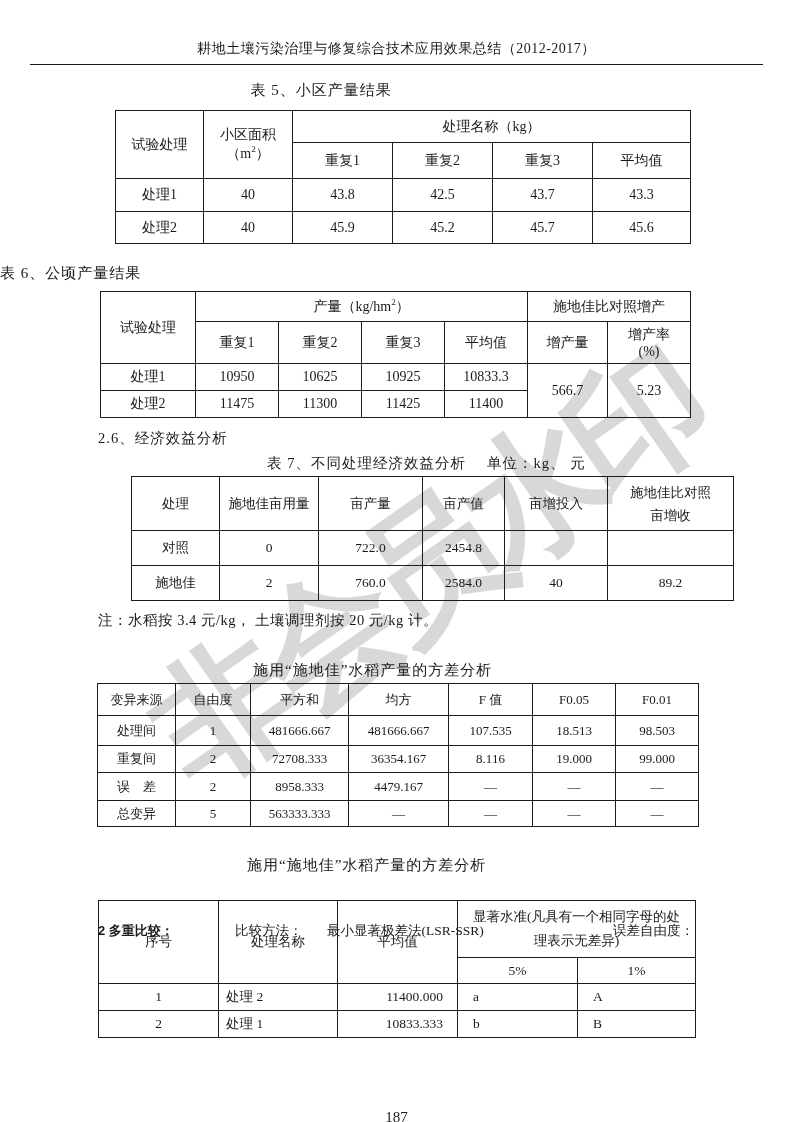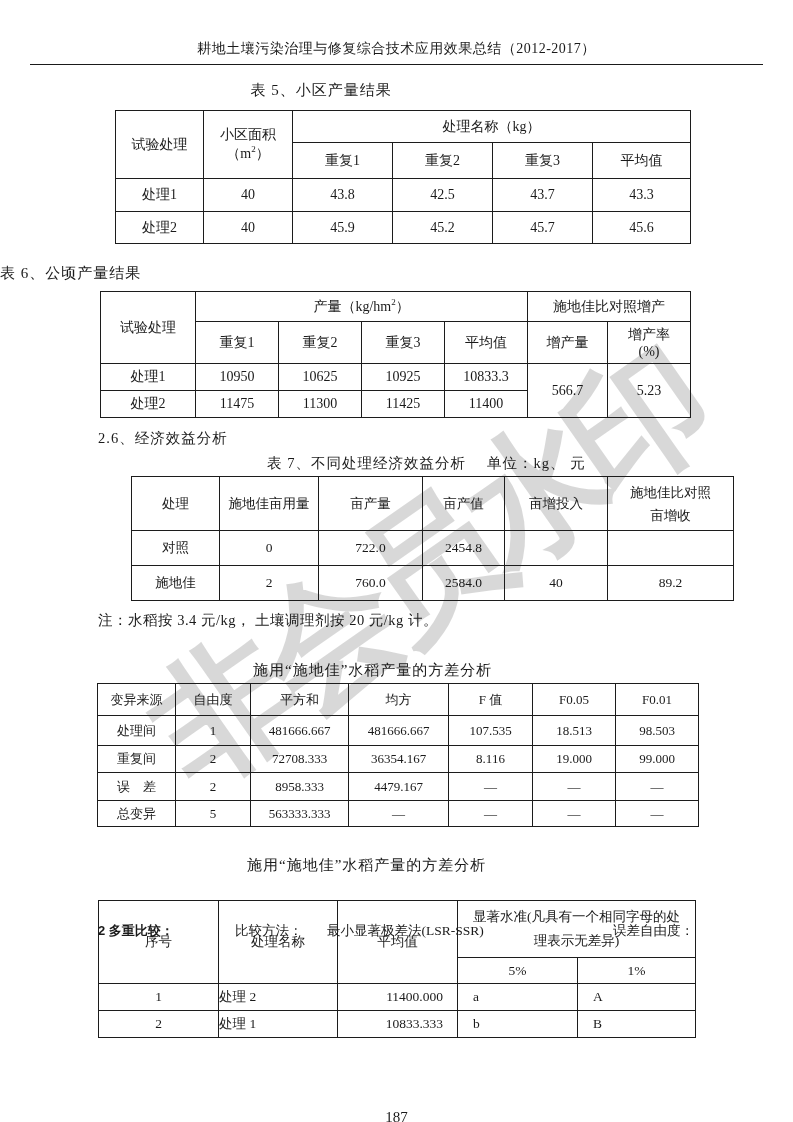--- a/index.html
+++ b/index.html
@@ -61,21 +61,21 @@
 
   .cmp-title { position: absolute; left: 247px; top: 856px; font-size: 15px; letter-spacing: 1px; }
   .cmp-line { position: absolute; left: 0; top: 882px; width: 793px; height: 18px; font-size: 13.5px; margin-top: 40px; }
   .cmp-line .lbl-bold { position: absolute; left: 98px; font-weight: bold; font-family: "Liberation Sans", "DejaVu Sans", sans-serif; font-size: 13px; }
   .cmp-line .lbl-method { position: absolute; left: 235px; }
   .cmp-line .val-method { position: absolute; left: 327px; }
   .cmp-line .lbl-df { position: absolute; left: 613px; }
 
   .cmp { left: 98px; top: 900px; width: 597px; }
   .cmp td { font-size: 13.5px; }
-  .cmp .cell-name { text-align: left; padding-left: 0; }
+  .cmp .cell-name { text-align: left; padding-left: 7px; }
   .cmp .cell-mean { text-align: right; padding-right: 14px; }
   .cmp .cell-sig  { text-align: left; padding-left: 15px; }
   .cmp .sig-head  { padding: 4px 10px; line-height: 24px; }
 
   .page-number { position: absolute; left: 0; top: 1068px; width: 793px; text-align: center; font-size: 15px; margin-top: 41px; }
 </style>
 </head>
 <body>
 
 <div class="page">

